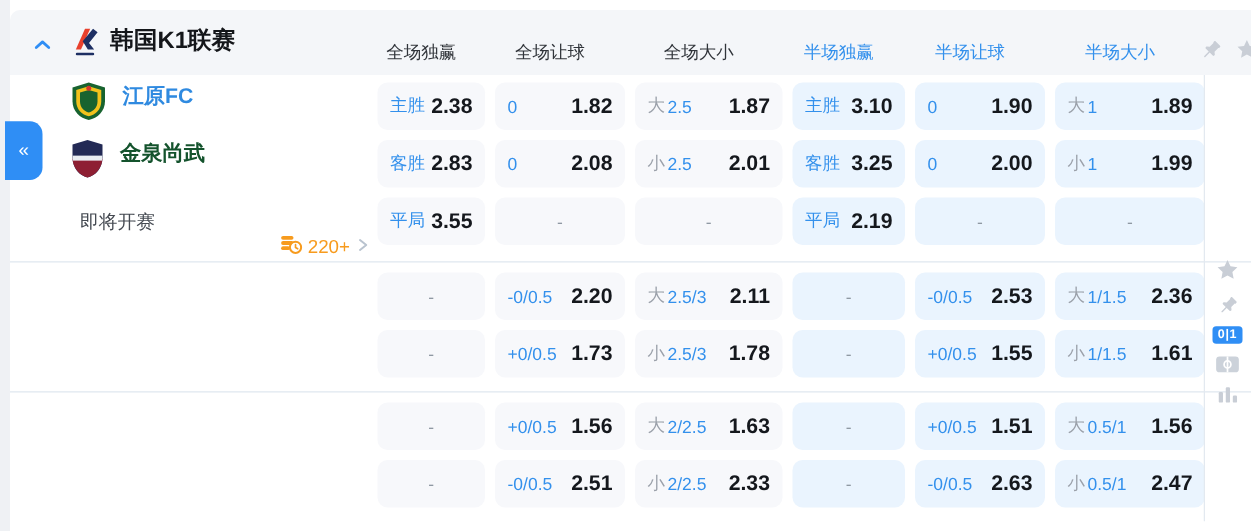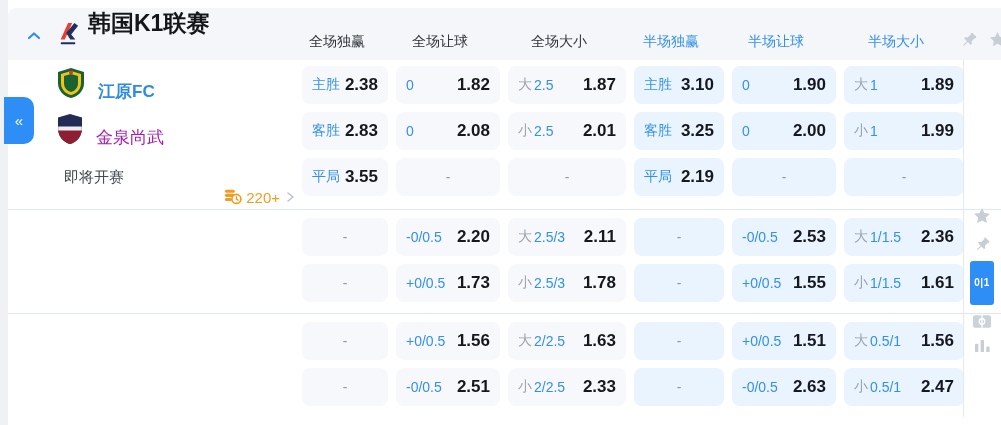--- a/index.html
+++ b/index.html
@@ -5,38 +5,38 @@
   html,body{margin:0;padding:0;background:#fff;}
   .page{position:relative;width:1001px;height:425px;background:#fff;overflow:hidden;
         font-family:"Liberation Sans","DejaVu Sans",sans-serif;color:#15181d;}
   .left-strip{position:absolute;left:0;top:0;width:8px;height:425px;background:#eff1f4;}
   
   .header-band{position:absolute;left:8px;top:8px;right:0;height:52px;background:#f4f6f9;
                border-radius:8px 0 0 0;}
   .collapse-btn{position:absolute;left:14px;top:18px;width:24px;height:24px;display:flex;
                 align-items:center;justify-content:center;cursor:pointer;}
   .league-logo{position:absolute;left:49px;top:13px;}
-  .league-title{position:absolute;left:80px;top:0;font-size:23px;font-weight:bold;color:#14161a;text-align:center;}
+  .league-title{position:absolute;left:80px;top:11px;font-size:19px;font-weight:bold;color:#14161a;text-align:center;}
   .ohead{position:absolute;left:286px;top:8px;width:662px;height:52px;display:grid;
          grid-template-columns:86px 104px 118px 90px 104px 120px;column-gap:8px;}
   .ohead .hcell{display:flex;align-items:center;justify-content:center;font-size:14px;color:#30343a;cursor:pointer;}
   .ohead .hcell.half{color:#3390ec;}
   .top-icons{position:absolute;right:-6px;top:22px;display:flex;gap:10px;color:#c9ced6;}
   .top-icons svg{display:block;}
   
   .left-tab{position:absolute;left:4px;top:97px;width:30px;height:47px;background:#2f8ef5;
             border-radius:0 10px 10px 0;display:flex;align-items:center;justify-content:center;
             color:#fff;font-size:15px;cursor:pointer;}
   
-  .team-row{position:absolute;left:56px;height:38px;display:flex;align-items:flex-end;gap:12px;cursor:pointer;}
+  .team-row{position:absolute;left:56px;height:38px;display:flex;align-items:flex-start;gap:12px;cursor:pointer;}
   .team-row.t1{top:65px;}
   .team-row.t2{top:111px;}
   .team-name{font-size:17px;}
   .team-row.t1 .team-name{color:#2f8ae0;font-weight:bold;}
-  .team-row.t2 .team-name{color:#a21caf;font-weight:400;}
+  .team-row.t2 .team-name{color:#14532d;font-weight:700;}
   .status-row{position:absolute;left:64px;top:158px;width:232px;height:38px;display:flex;
               align-items:center;}
   .status-text{font-size:15px;color:#454a52;}
   .more-odds{margin-left:auto;display:flex;align-items:center;gap:4px;cursor:pointer;margin-top:41px;}
   .more-odds .count{font-size:15px;color:#f79b1e;}
   
   .orow{position:absolute;left:302px;width:662px;height:38px;display:grid;
         grid-template-columns:86px 104px 118px 90px 104px 120px;column-gap:8px;}
   .r0{top:66px}.r1{top:112px}.r2{top:158px}
   .r3{top:218px}.r4{top:264px}.r5{top:322px}.r6{top:368px}
@@ -51,21 +51,21 @@
   .cell.dash .val{margin-left:0;font-size:14px;font-weight:normal;color:#8f99a3;}
   
   .vdiv{position:absolute;left:963px;top:60px;width:1px;height:357px;background:#e3e9f0;}
   .hdiv{position:absolute;left:8px;right:0;height:1px;background:#dfe8f0;}
   .hdiv.d1{top:209px;} .hdiv.d2{top:313px;}
   
   .rail{position:absolute;right:2px;top:206px;width:34px;display:flex;flex-direction:column;
         align-items:center;gap:9px;color:#c9ced6;}
   .rail svg{display:block;cursor:pointer;}
   .score-badge{background:#2f8ef5;color:#fff;font-size:10px;font-weight:bold;border-radius:3px;
-               padding:16px 4px;line-height:12px;cursor:pointer;letter-spacing:.5px;}
+               padding:1px 4px;line-height:12px;cursor:pointer;letter-spacing:.5px;}
 </style>
 </head>
 <body>
 
 <div class="page">
   <div class="left-strip"></div>
 
   <div class="header-band">
     <div class="collapse-btn">
       <span>

